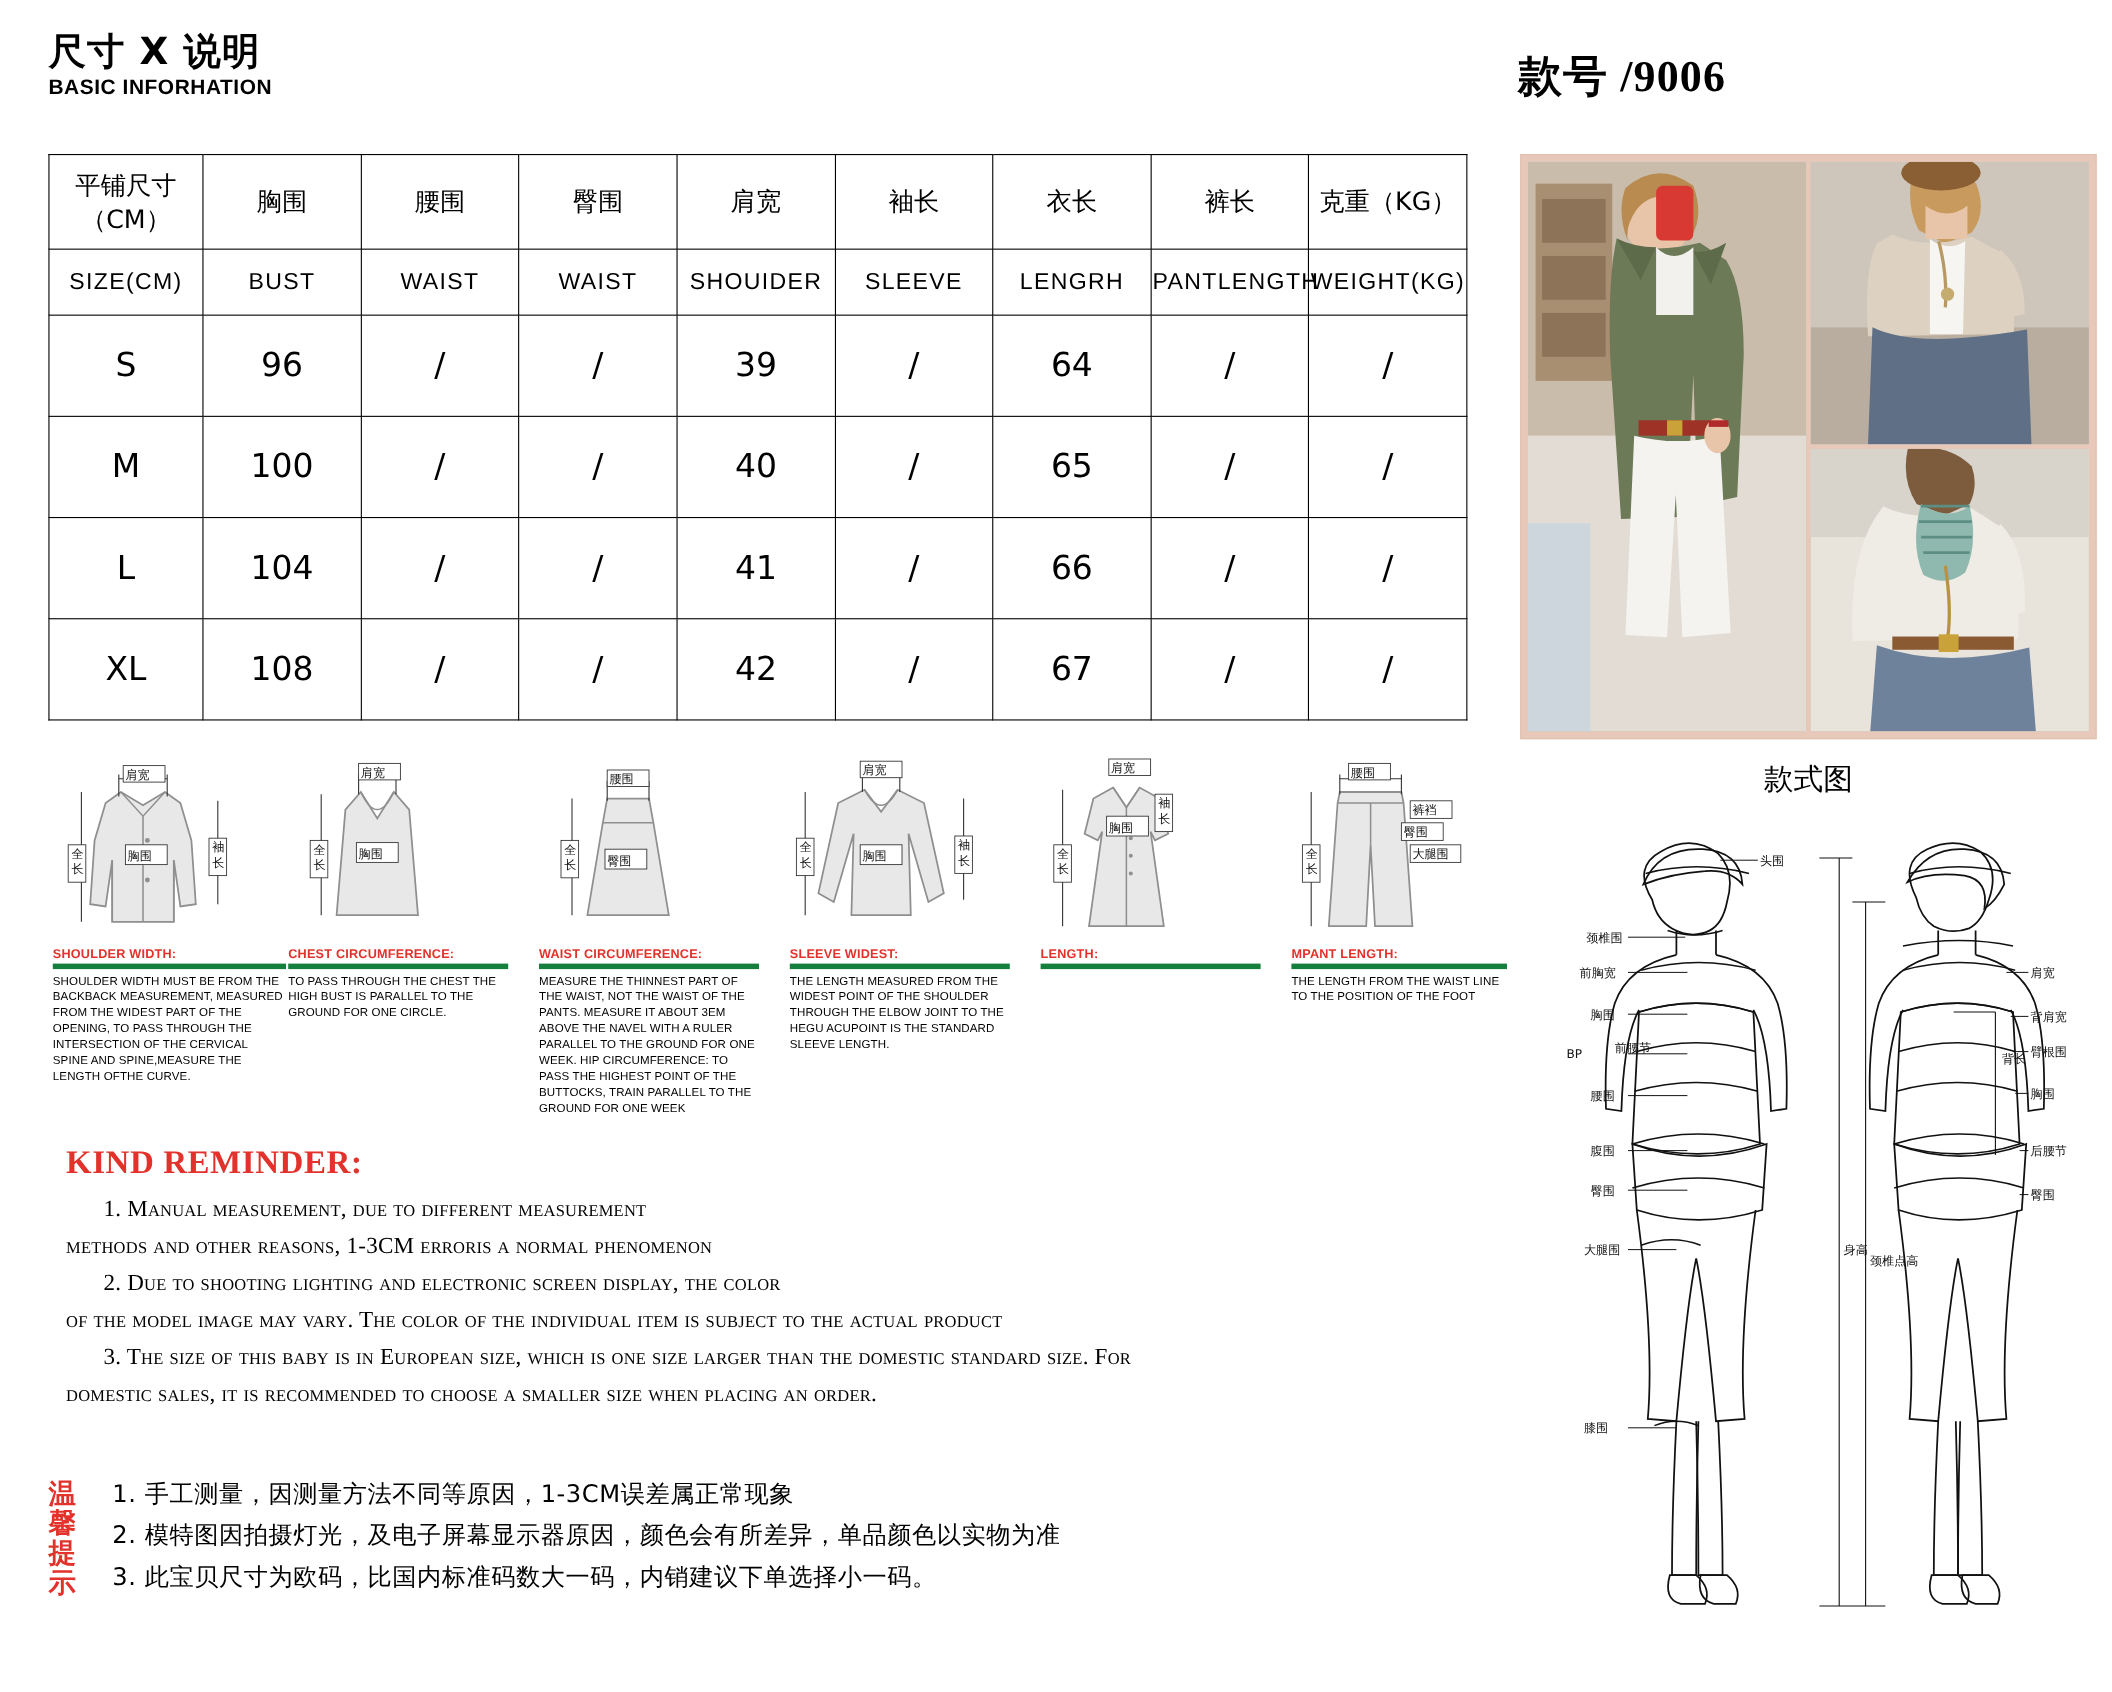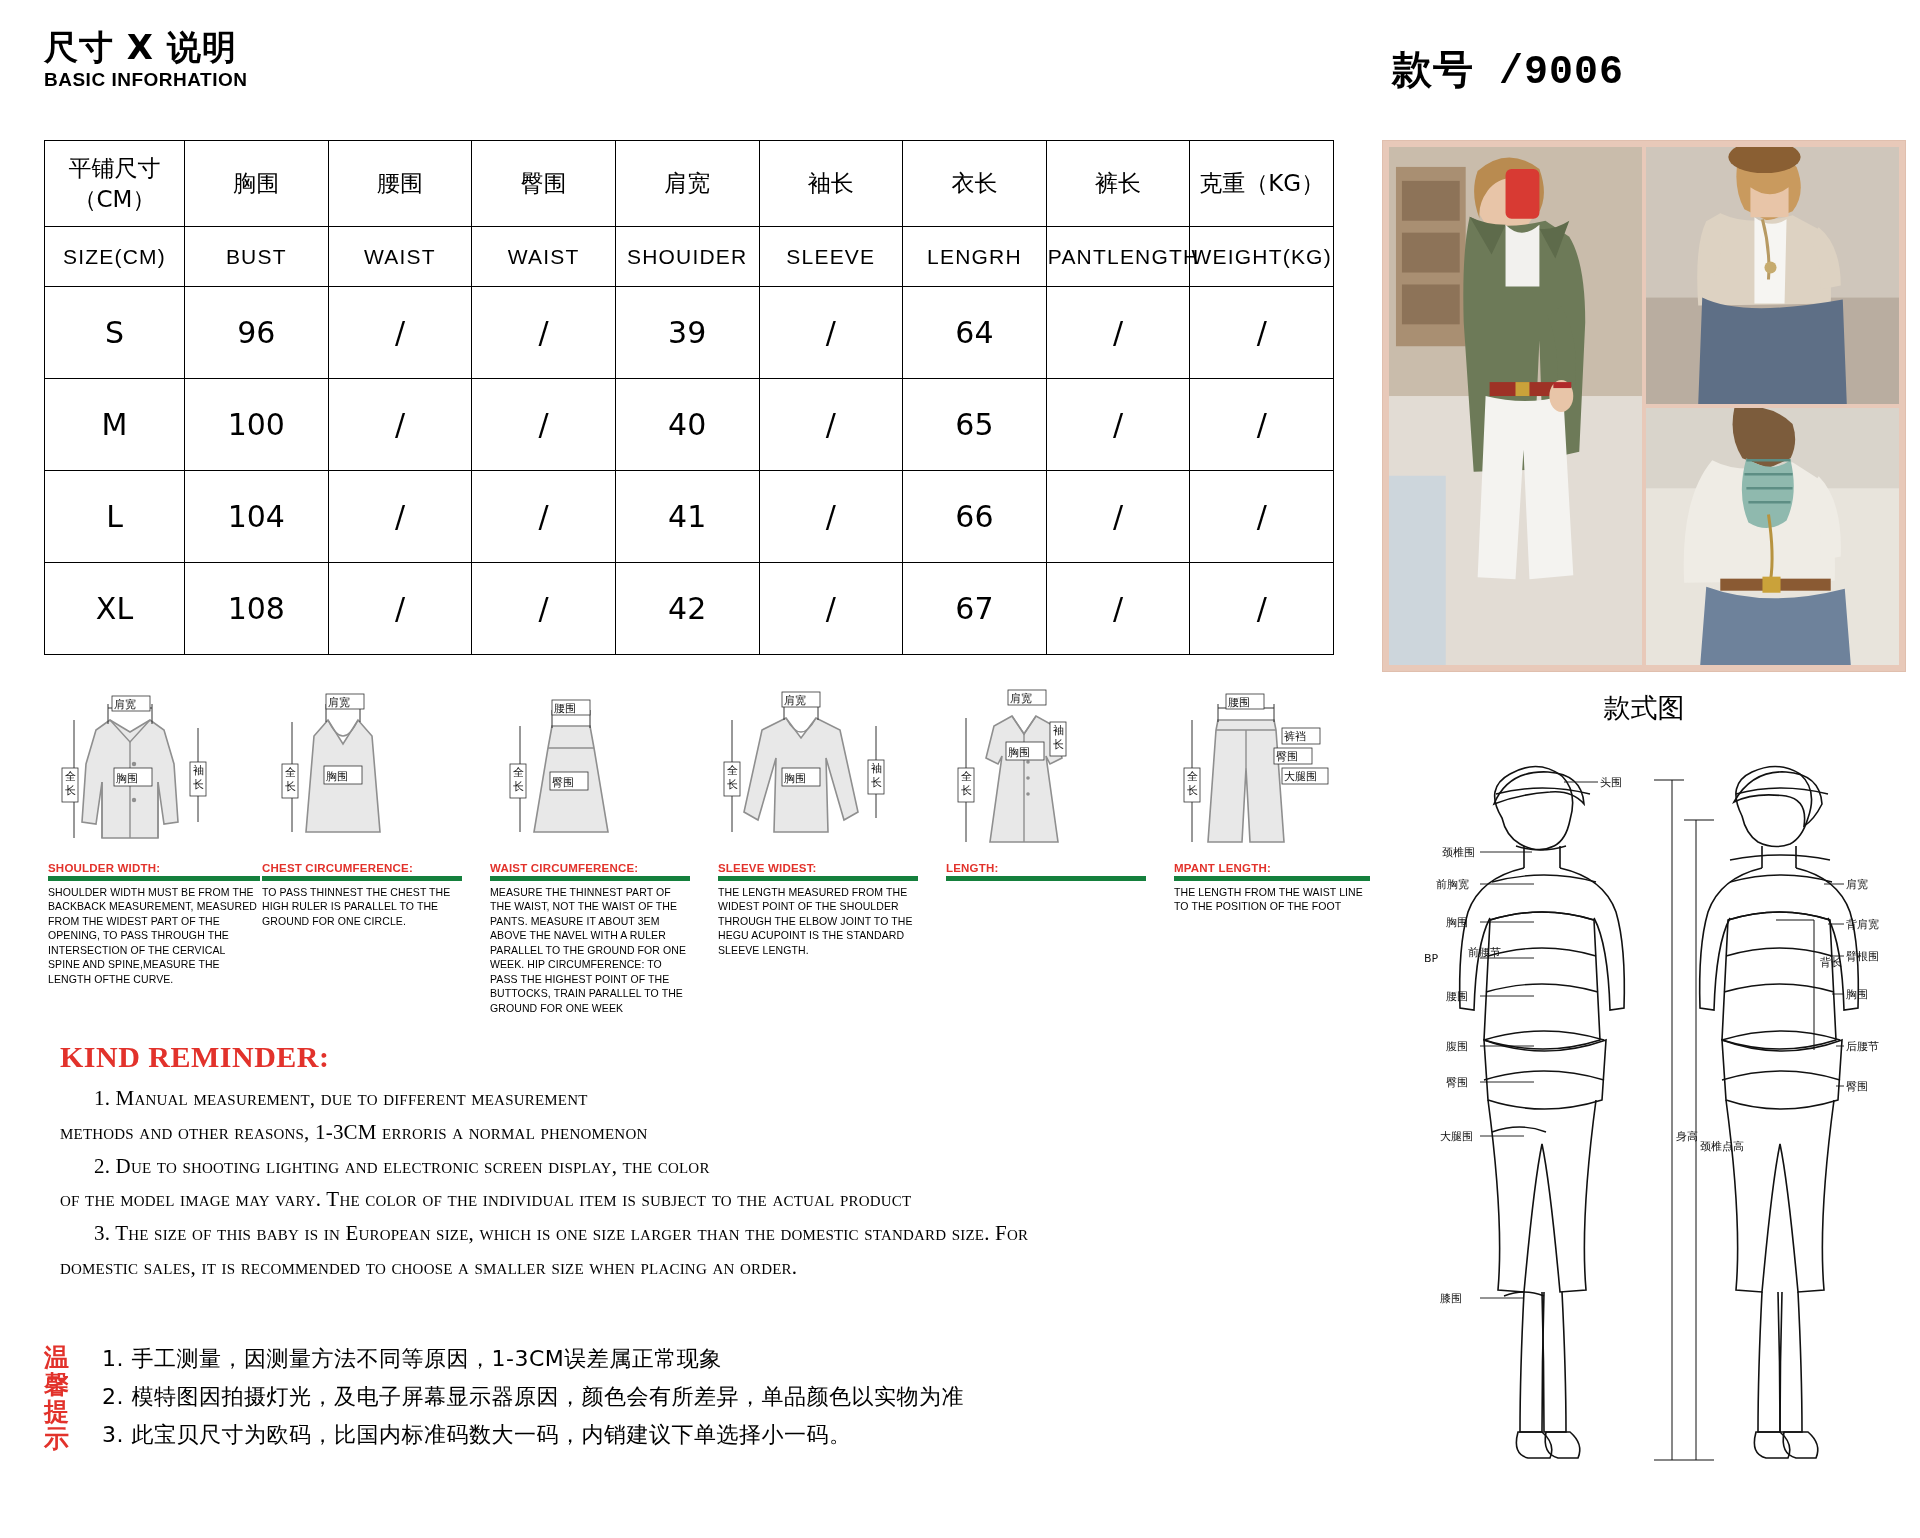--- a/index.html
+++ b/index.html
@@ -76,22 +76,22 @@
   }
   .cn-lines { margin-left:18px; }
   .cn-lines div {
     font-family:"DejaVu Sans", sans-serif; font-size:22px; line-height:1.72;
     letter-spacing:0.5px;
   }
 
   
   .right-col { position:absolute; left:1378px; top:0; width:542px; height:1538px; }
   .style-no {
-    position:absolute; left:14px; top:42px;
-    font-family:Liberation Mono, monospace; font-size:40px; font-weight:700; letter-spacing:1px;
+    position:absolute; left:2px; top:42px;
+    font-family:Liberation Serif, serif; font-size:40px; font-weight:700; letter-spacing:1px;
   }
   .photo-frame {
     position:absolute; left:4px; top:140px; width:524px; height:532px;
     background:#e8c9b9; padding:6px; border:1px solid #e0bfae;
   }
   .photo-grid { width:100%; height:100%; display:grid; grid-template-columns:1fr 1fr; grid-template-rows:1fr 1fr; gap:4px; }
   .ph { position:relative; overflow:hidden; background:#cfc8c0; }
   .ph.big { grid-row:1 / span 2; }
   .style-cap {
     position:absolute; left:0; top:690px; width:532px; text-align:center;
@@ -242,21 +242,21 @@
             <text class="cnlbl" x="66" y="34">肩宽</text>
             <line class="dim" x1="30" y1="50" x2="30" y2="160"></line>
             <rect x="20" y="92" width="16" height="34" fill="#fff" stroke="#333" stroke-width="0.8"></rect>
             <text class="cnlbl" x="23" y="104">全</text>
               <text class="cnlbl" x="23" y="118">长</text>
             <rect x="62" y="94" width="38" height="18" fill="#fff" stroke="#333" stroke-width="0.8"></rect>
             <text class="cnlbl" x="64" y="108">胸围</text>
           </svg>
         </div>
         <div class="dia-title">CHEST CIRCUMFERENCE:</div>
-        <div class="dia-body">TO PASS THINNEST THE CHEST THE HIGH RULER IS PARALLEL TO THE GROUND FOR ONE CIRCLE.</div>
+        <div class="dia-body">TO PASS THROUGH THE CHEST THE HIGH BUST IS PARALLEL TO THE GROUND FOR ONE CIRCLE.</div>
       </div>
 
       <div class="dia" style="left:460px; width:200px;">
         <div class="art">
           <svg width="200" height="190" viewBox="0 0 200 190">
             <path class="garment" d="M62 54 L58 76 L44 160 L118 160 L104 76 L100 54 Z"></path>
             <path class="garment-line" d="M58 76 L104 76"></path>
             <line class="dim" x1="62" y1="42" x2="100" y2="42"></line>
             <line class="dim" x1="62" y1="38" x2="62" y2="56"></line>
             <line class="dim" x1="100" y1="38" x2="100" y2="56"></line>

